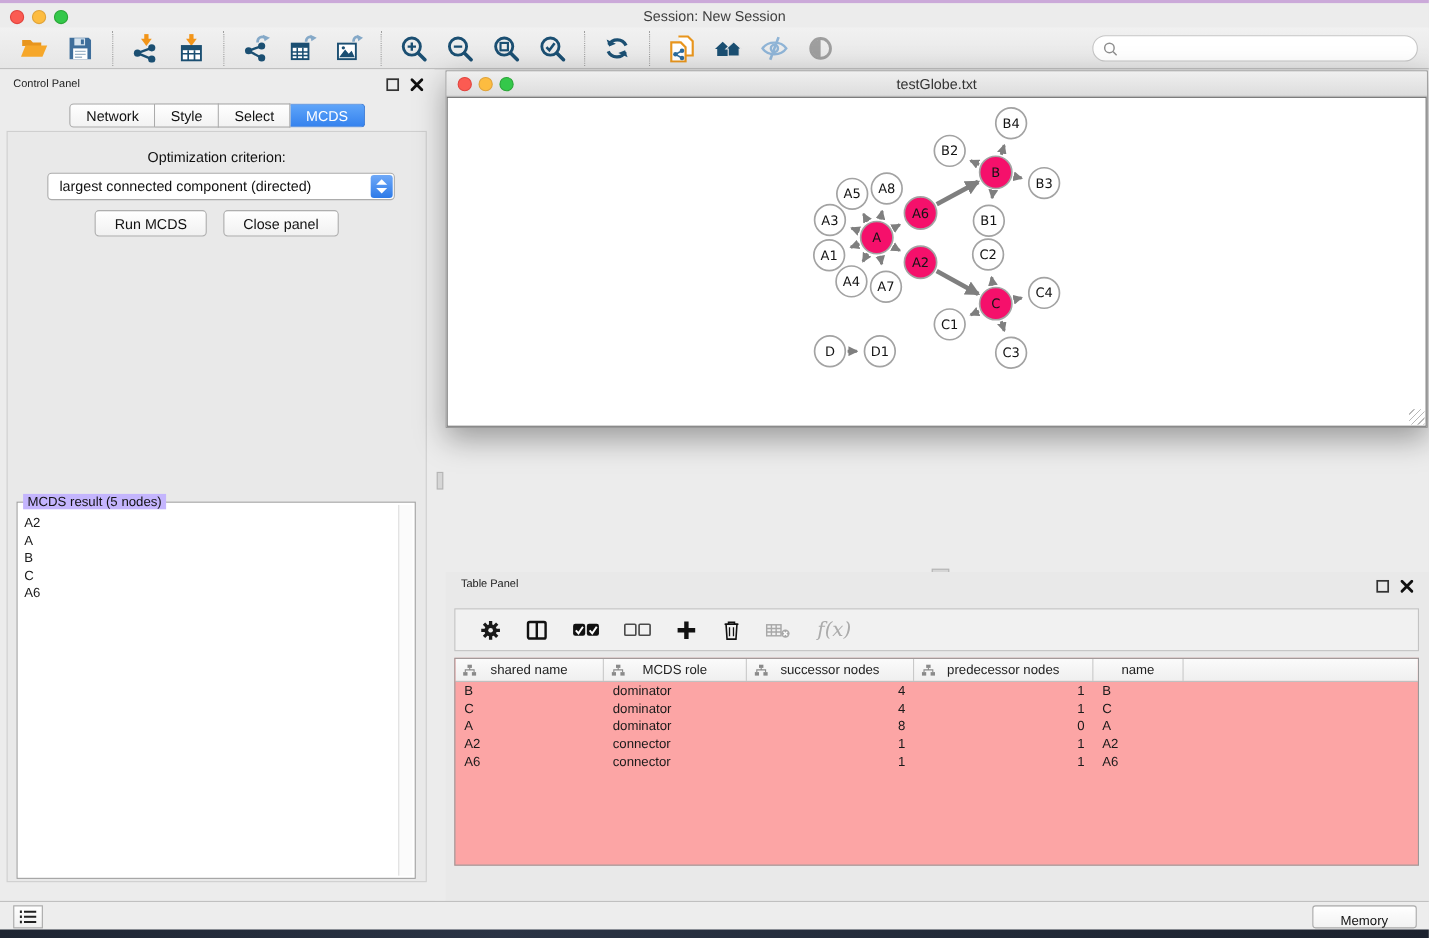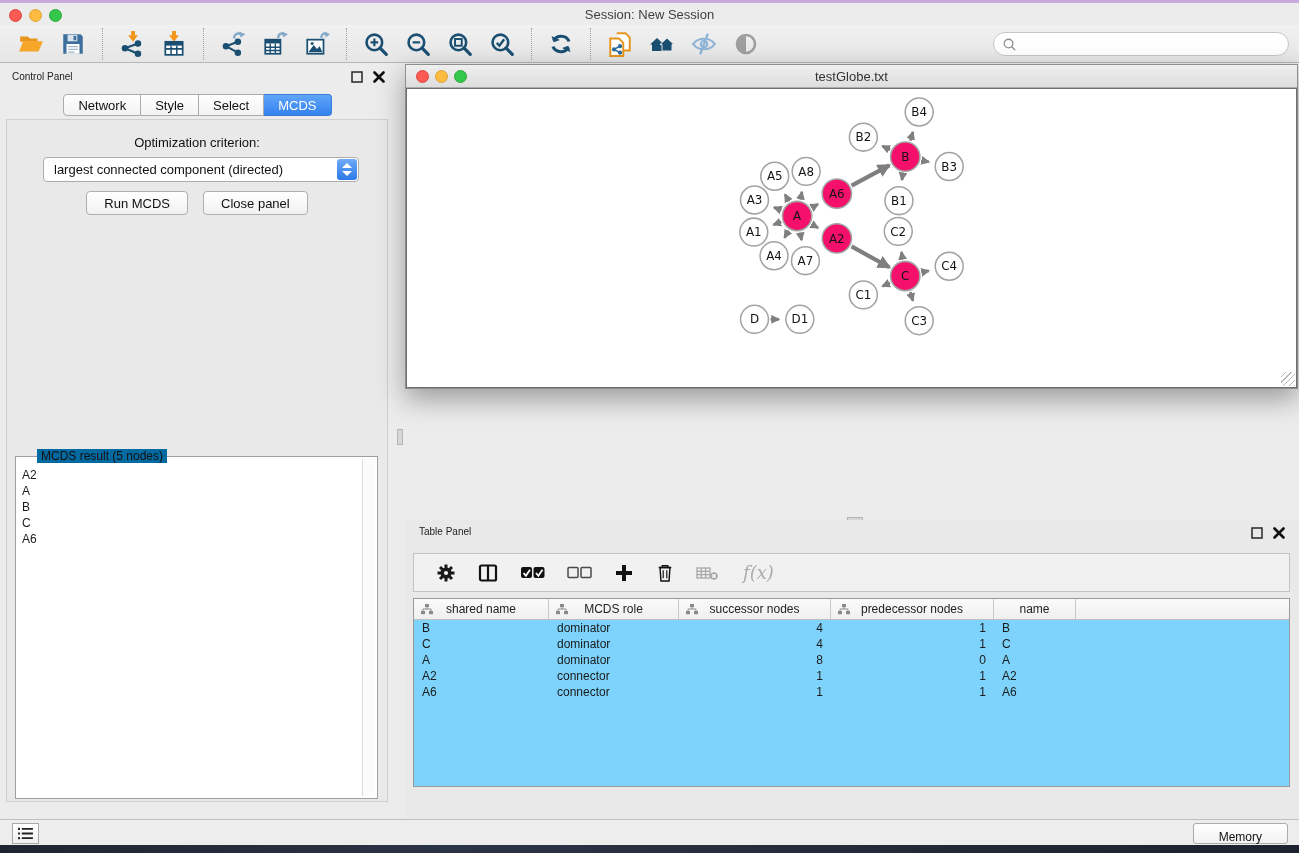--- a/index.html
+++ b/index.html
@@ -48,21 +48,21 @@
   .dropdown .dval { position:absolute; left:10px; top:4px; font-size:13px; color:#111; }
   .stepper { position:absolute; right:1px; top:1px; width:20px; height:21px; border-radius:3px;
              background:linear-gradient(#6FA9F8,#2D7AE8); }
   .stepper .up, .stepper .dn { position:absolute; left:5px; width:0; height:0; border-left:5px solid transparent; border-right:5px solid transparent; }
   .stepper .up { top:4px; border-bottom:5px solid #fff; }
   .stepper .dn { bottom:4px; border-top:5px solid #fff; }
   .cp-buttons { position:absolute; top:71px; width:100%; display:flex; justify-content:center; gap:15px; }
   .mac-btn { height:24px; border:1px solid #AFAFAF; border-radius:4px; background:linear-gradient(#FFFFFF,#F1F1F1);
              font-size:13px; padding:0 17px; color:#111; }
   .groupbox { position:absolute; left:8px; right:9px; top:336px; bottom:2px; border:1px solid #9E9E9E; background:#fff; }
-  .groupbox .legend { position:absolute; top:-8px; left:5px; background:#0369a1; padding:0 4px; font-size:12px; color:#111;margin-left:16px; }
+  .groupbox .legend { position:absolute; top:-8px; left:5px; background:#c4b5fd; padding:0 4px; font-size:12px; color:#111; }
   .mcds-list { position:absolute; left:2px; right:17px; top:10px; bottom:2px; overflow:hidden; }
   .mcds-list .item { font-size:12px; line-height:16px; padding-left:4px; }
   .gb-scroll { position:absolute; top:2px; right:2px; bottom:2px; width:13px; background:#FBFBFB; border-left:1px solid #DCDCDC; }
 
   
   .right-side { position:absolute; left:405px; right:0; top:0; bottom:0; }
   .v-divider-grip { position:absolute; left:-8px; top:366px; width:6px; height:16px; background:#D6D6D6; border:1px solid #B5B5B5; }
 
   .network-window { position:absolute; left:0; top:1px; right:1px; height:325px; background:#fff;
                     border:1px solid #8E8E8E; box-shadow:0 10px 26px rgba(0,0,0,0.35); }
@@ -76,21 +76,21 @@
     background:repeating-linear-gradient(135deg, transparent 0 3px, #B9B9B9 3px 4px); }
 
   .h-divider-grip { position:absolute; left:442px; top:454px; width:16px; height:6px; background:#D6D6D6; border:1px solid #B5B5B5; }
 
   
   .table-panel { position:absolute; left:0; right:0; top:457px; bottom:0; background:#E9E9E9; }
   .tp-toolbar { position:absolute; top:33px; left:8px; right:9px; height:39px; background:#F1F1F1;
                 border:1px solid #C3C3C3; display:flex; align-items:center; }
   .tp-ibtn { margin-left:22px; display:flex; align-items:center; justify-content:center; }
   .fx-label { font-family:"DejaVu Serif", serif; font-style:italic; font-size:18px; color:#ABABAB; margin-left:24px; }
-  .tp-table { position:absolute; top:78px; left:8px; right:9px; height:189px; background:#7dd3fc; border:1px solid #9A9A9A; overflow:hidden; }
+  .tp-table { position:absolute; top:78px; left:8px; right:9px; height:189px; background:#fca5a5; border:1px solid #9A9A9A; overflow:hidden; }
   .thead { display:flex; height:21px; background:linear-gradient(#FBFBFB,#EFEFEF); border-bottom:1px solid #C0C0C0; }
   .th { position:relative; border-right:1px solid #C9C9C9; font-size:12px; color:#222;
         display:flex; align-items:center; justify-content:center; }
   .th .colicon { position:absolute; left:7px; top:5px; }
   .trow { display:flex; height:16px; align-items:center; font-size:12px; }
   .tcell { padding:0 8px; white-space:nowrap; overflow:hidden; }
   .tp-tabs { position:absolute; top:269px; width:100%; display:flex; justify-content:center; }
 
   
   .statusbar { position:absolute; left:0; top:819px; width:100%; height:26px; background:#EDEDED; border-top:1px solid #C0C0C0; }

